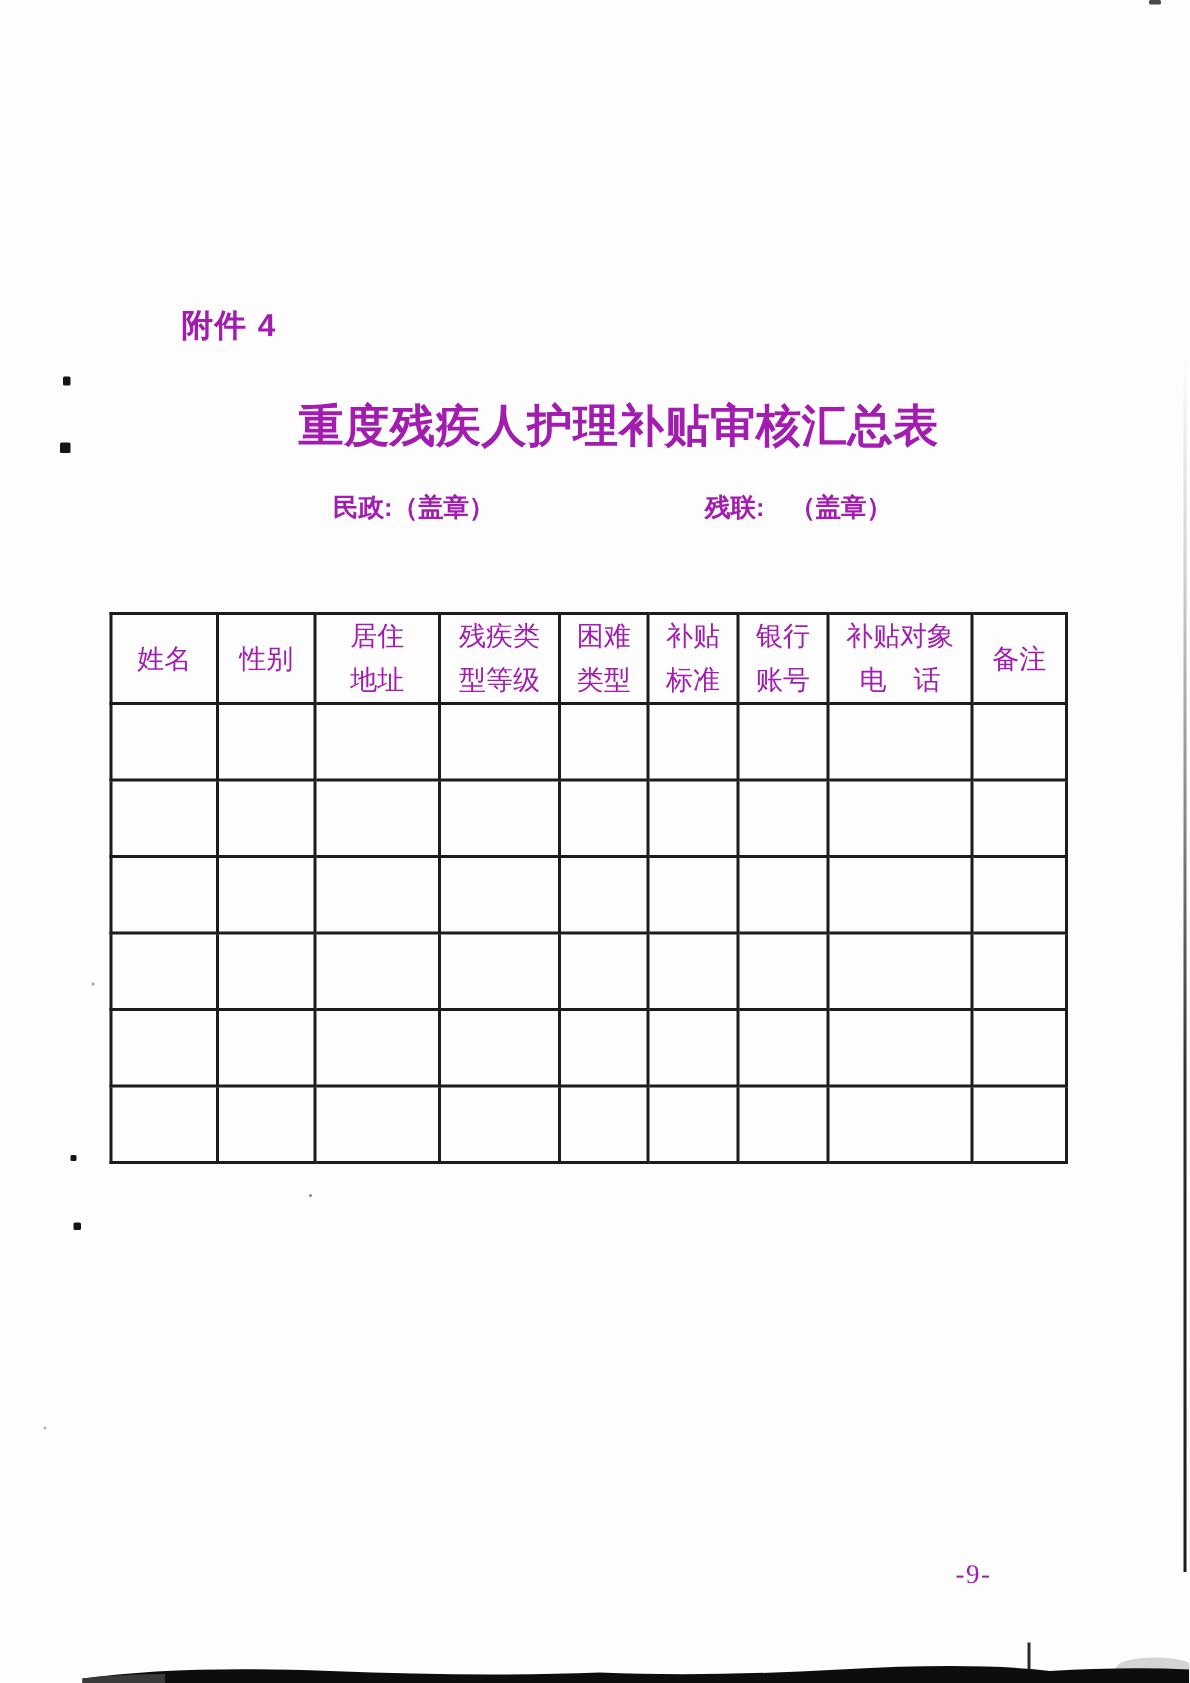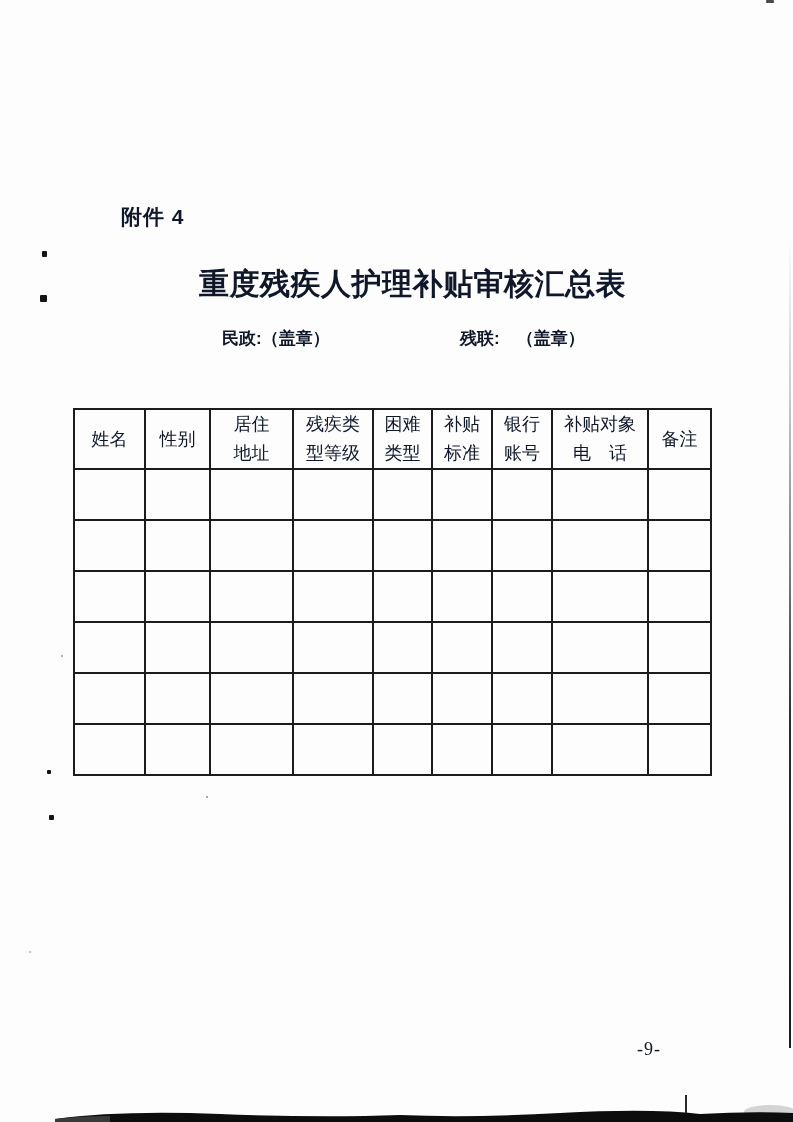--- a/index.html
+++ b/index.html
@@ -6,21 +6,21 @@
     margin: 0;
     padding: 0;
     background: #ffffff;
   }
   .page {
     position: relative;
     width: 793px;
     height: 1122px;
     background: #fdfdfd;
     font-family: "Liberation Sans", sans-serif;
-    color: #0f172a;
+    color: #a21caf;
     overflow: hidden;
   }
   .attachment {
     position: absolute;
     left: 121px;
     top: 203px;
     font-size: 21px;
     font-weight: 700;
     letter-spacing: 1px;
   }
@@ -40,21 +40,21 @@
     position: absolute;
     left: 0;
     top: 327px;
     width: 793px;
     height: 24px;
     font-size: 17px;
     font-weight: 700;
     padding-left: 40px;
   }
   .stamp-left  { position: absolute; left: 222px; top: 0; }
-  .stamp-right { position: absolute; left: 460px; top: 0; text-align: right; }
+  .stamp-right { position: absolute; left: 470px; top: 0; text-align: right; }
 
   .form-table {
     position: absolute;
     left: 73px;
     top: 408px;
     width: 637px;
     border-collapse: collapse;
     table-layout: fixed;
     background: transparent;
   }

